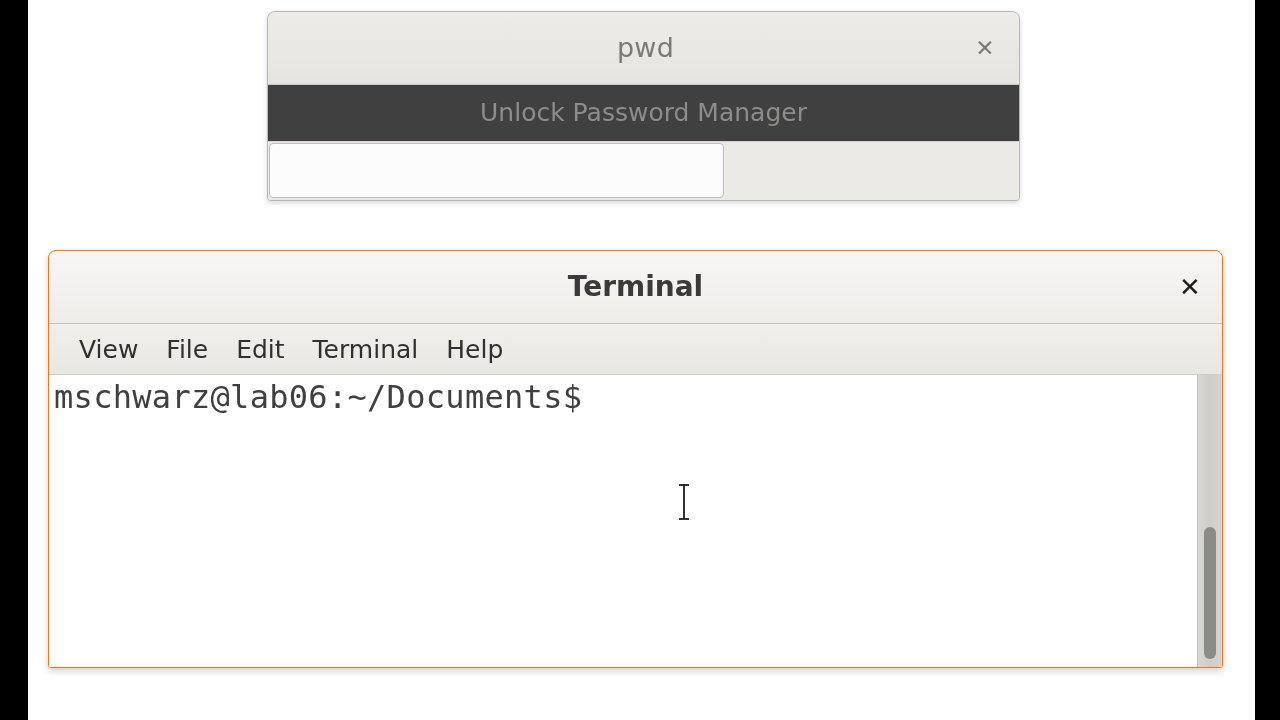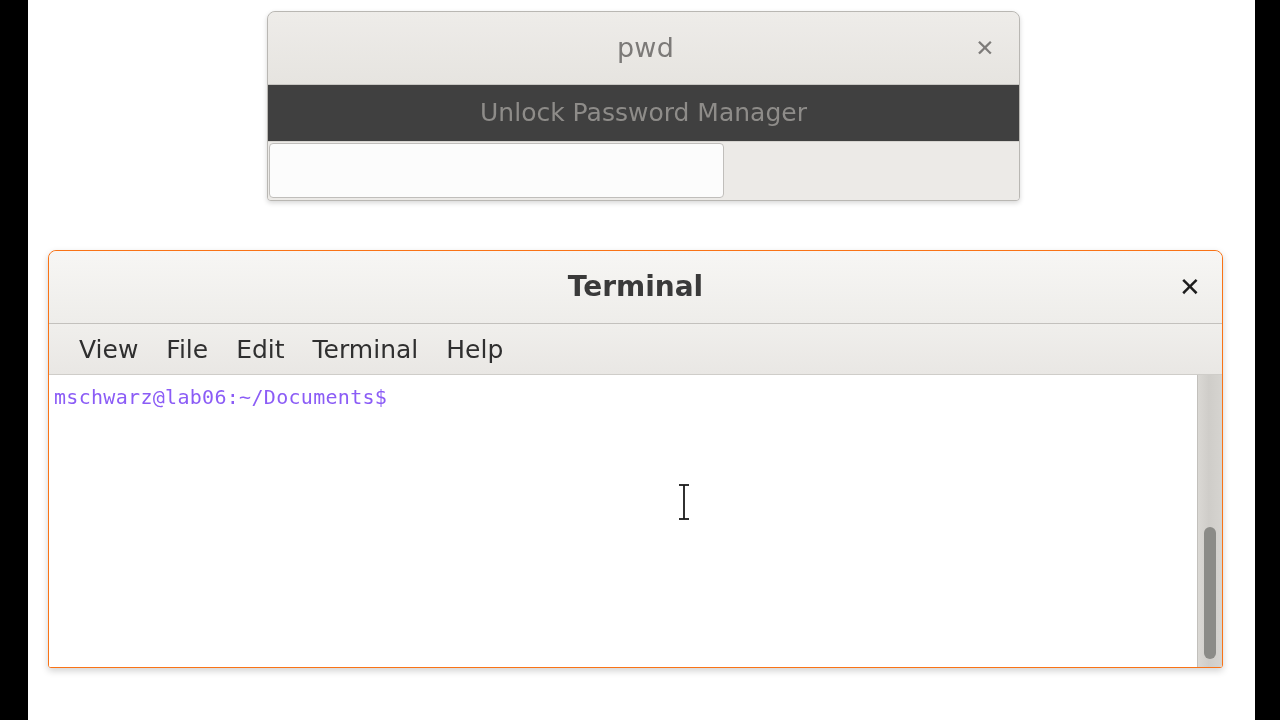--- a/index.html
+++ b/index.html
@@ -198,23 +198,23 @@
     display: flex;
   }
   #term-screen {
     flex: 1;
     padding: 6px 0 0 3px;
     background: #ffffff;
     overflow: hidden;
   }
   .term-line {
     font-family: "DejaVu Sans Mono", monospace;
-    font-size: 20px;
+    font-size: 32px;
     line-height: 32px;
-    color: #8b5cf6;
+    color: #404040;
     white-space: pre;
     padding-left: 2px;
     letter-spacing: 0.3px;
   }
   #term-scrollbar {
     width: 24px;
     background: linear-gradient(to right, #dad8d4 0%, #cfcdc9 45%, #d6d4d0 100%);
     border-left: 1px solid #c2c0bc;
     position: relative;
   }

